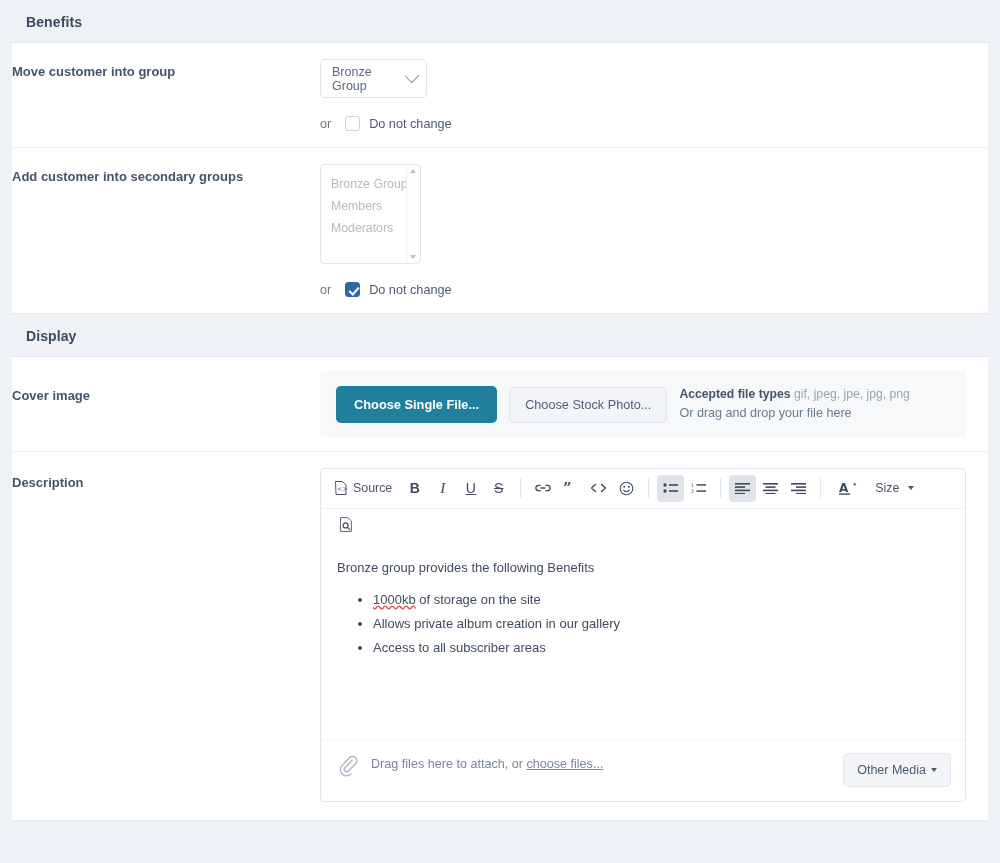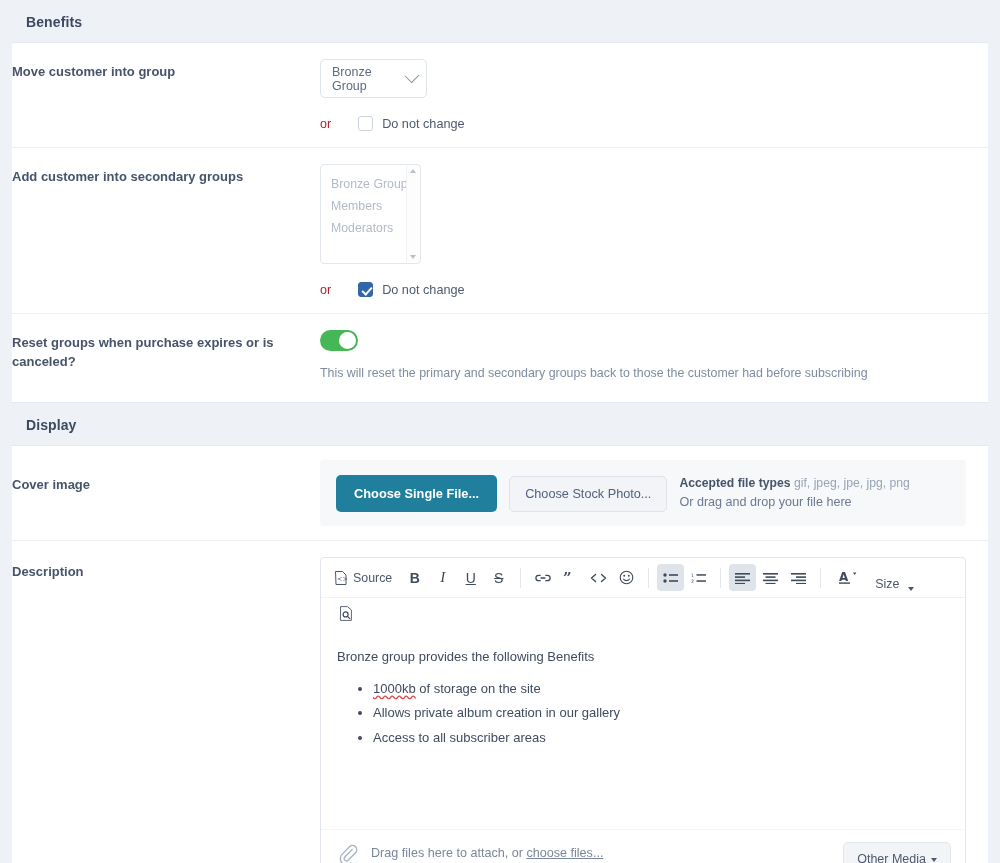--- a/index.html
+++ b/index.html
@@ -74,21 +74,21 @@
     transform: rotate(45deg) translate(-2px,-2px);
     margin-left: 7px;
   }
 
   
   .orline {
     display: flex; align-items: center;
     margin-top: 18px;
     font-size: 12.5px; color: #5a6679;
   }
-  .orline .or { margin-right: 27px; color: #b91c1c; }
+  .orline .or { margin-right: 14px; color: #737373; }
   .cbx {
     width: 15px; height: 15px;
     border: 1px solid #ccd3de;
     border-radius: 3px;
     background: #fff;
     margin-right: 9px;
     flex: 0 0 15px;
     position: relative;
   }
   .cbx.on {
@@ -221,21 +221,21 @@
   .tbtn.src { gap: 6px; padding: 0 8px 0 5px; font-size: 12.4px; color: #4a5668; }
   .tsep {
     width: 1px; height: 20px;
     background: #e2e6ed;
     margin: 0 7px;
   }
   .tbtn.bold { font-weight: bold; font-size: 14px; }
   .tbtn.ital { font-style: italic; font-family: "Liberation Serif", serif; font-size: 15px; }
   .tbtn.und { text-decoration: underline; font-size: 14px; }
   .tbtn.strike { text-decoration: line-through; font-size: 14px; }
-  .tbtn.size { font-size: 12.4px; color: #4a5668; gap:4px; padding: 0 7px; align-items: flex-end; }
+  .tbtn.size { font-size: 12.4px; color: #4a5668; gap:4px; padding: 0 7px; }
   .erow2 { padding: 2px 8px 6px 11px; display: flex; align-items: center; }
 
   .ebody {
     padding: 14px 16px 8px 16px;
     min-height: 196px;
     font-size: 13px;
     color: #3f4b5e;
     line-height: 1.55;
   }
   .ebody p { margin: 0 0 12px 0; }
@@ -311,29 +311,20 @@
         </div>
       </div>
       <div class="orline">
         <span class="or">or</span>
         <span class="cbx on"></span>
         <span class="cbx-label">Do not change</span>
       </div>
     </div>
   </div>
 
-  <div class="row" style="padding-bottom:20px;">
-    <div class="row-label">Reset groups when purchase expires or is canceled?</div>
-    <div class="row-field">
-      <span class="toggle">
-        <span class="knob"></span>
-      </span>
-      <div class="helptext">This will reset the primary and secondary groups back to those the customer had before subscribing</div>
-    </div>
-  </div>
 
 </div>
 
 <div class="section-header">Display</div>
 
 <div class="panel">
 
   <div class="row" style="padding-top:14px;padding-bottom:14px;">
     <div class="row-label" style="padding-top:16px;">Cover image</div>
     <div class="row-field">

